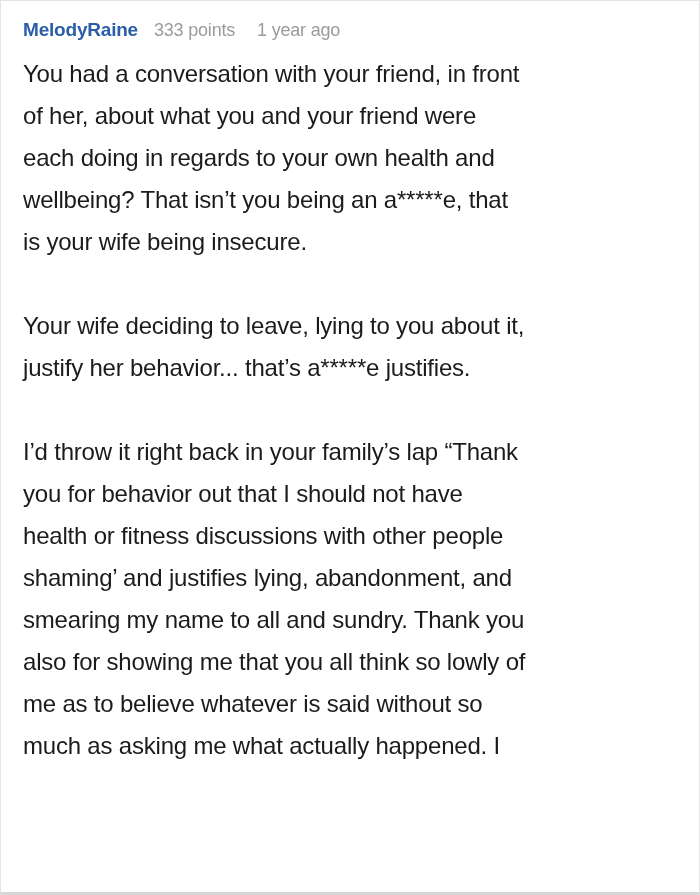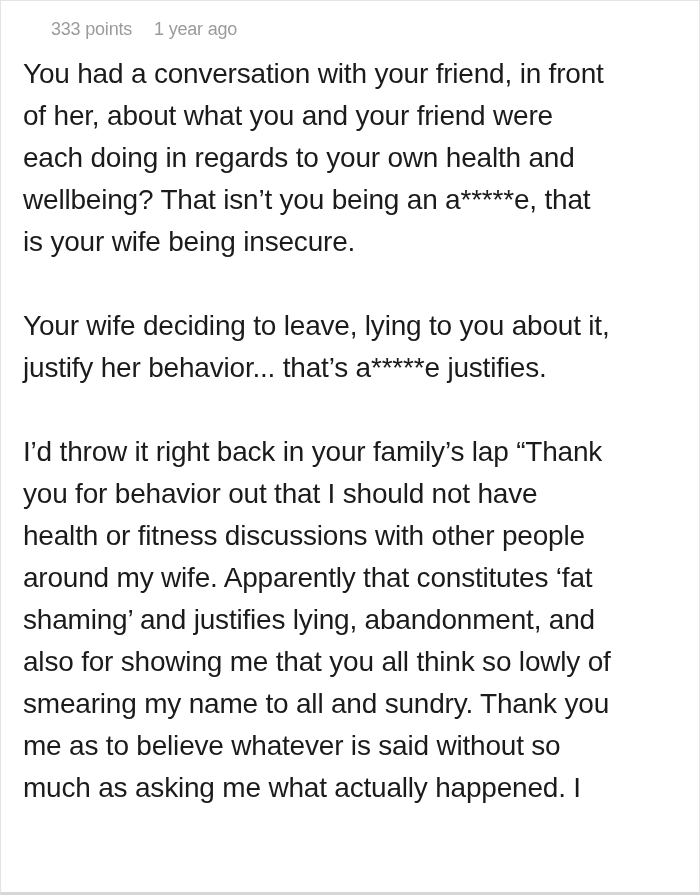--- a/index.html
+++ b/index.html
@@ -33,62 +33,62 @@
     font-size:19px;
     letter-spacing:-0.2px;
     text-decoration:none;
     cursor:pointer;
   }
   .meta{
     color:var(--meta-color);
     font-size:18px;
     letter-spacing:-0.2px;
   }
-  .meta.points{margin-left:28px;}
+  .meta.points{margin-left:16px;}
   .meta.age{margin-left:22px;}
   .comment-body{
     margin-top:10px;
     color:var(--text-color);
   }
   .paragraph{margin:0 0 42px 0;}
   .paragraph:last-child{margin-bottom:0;}
   .line{
-    font-size:28px;
+    font-size:24px;
     line-height:42px;
     height:42px;
     white-space:nowrap;
     letter-spacing:-0.2px;
     color:var(--text-color);
   }
 </style>
 </head>
 <body>
 
 <div class="comment-card">
   <div class="comment-header">
+    <span class="author">MelodyRaine</span>
     <span class="meta points">333 points</span>
     <span class="meta age">1 year ago</span>
   </div>
   <div class="comment-body">
       <div class="paragraph">
         <div class="line">You had a conversation with your friend, in front</div>
         <div class="line">of her, about what you and your friend were</div>
         <div class="line">each doing in regards to your own health and</div>
         <div class="line">wellbeing? That isn’t you being an a*****e, that</div>
         <div class="line">is your wife being insecure.</div>
       </div>
       <div class="paragraph">
         <div class="line">Your wife deciding to leave, lying to you about it,</div>
         <div class="line">justify her behavior... that’s a*****e justifies.</div>
       </div>
       <div class="paragraph">
         <div class="line">I’d throw it right back in your family’s lap “Thank</div>
         <div class="line">you for behavior out that I should not have</div>
         <div class="line">health or fitness discussions with other people</div>
-        <div class="line">around my wife. Apparently that constitutes ‘fat</div>
         <div class="line">shaming’ and justifies lying, abandonment, and</div>
+        <div class="line">smearing my name to all and sundry. Thank you</div>
         <div class="line">also for showing me that you all think so lowly of</div>
-        <div class="line">smearing my name to all and sundry. Thank you</div>
         <div class="line">me as to believe whatever is said without so</div>
         <div class="line">much as asking me what actually happened. I</div>
       </div>
     </div>
 </div>
 
 </body></html>

